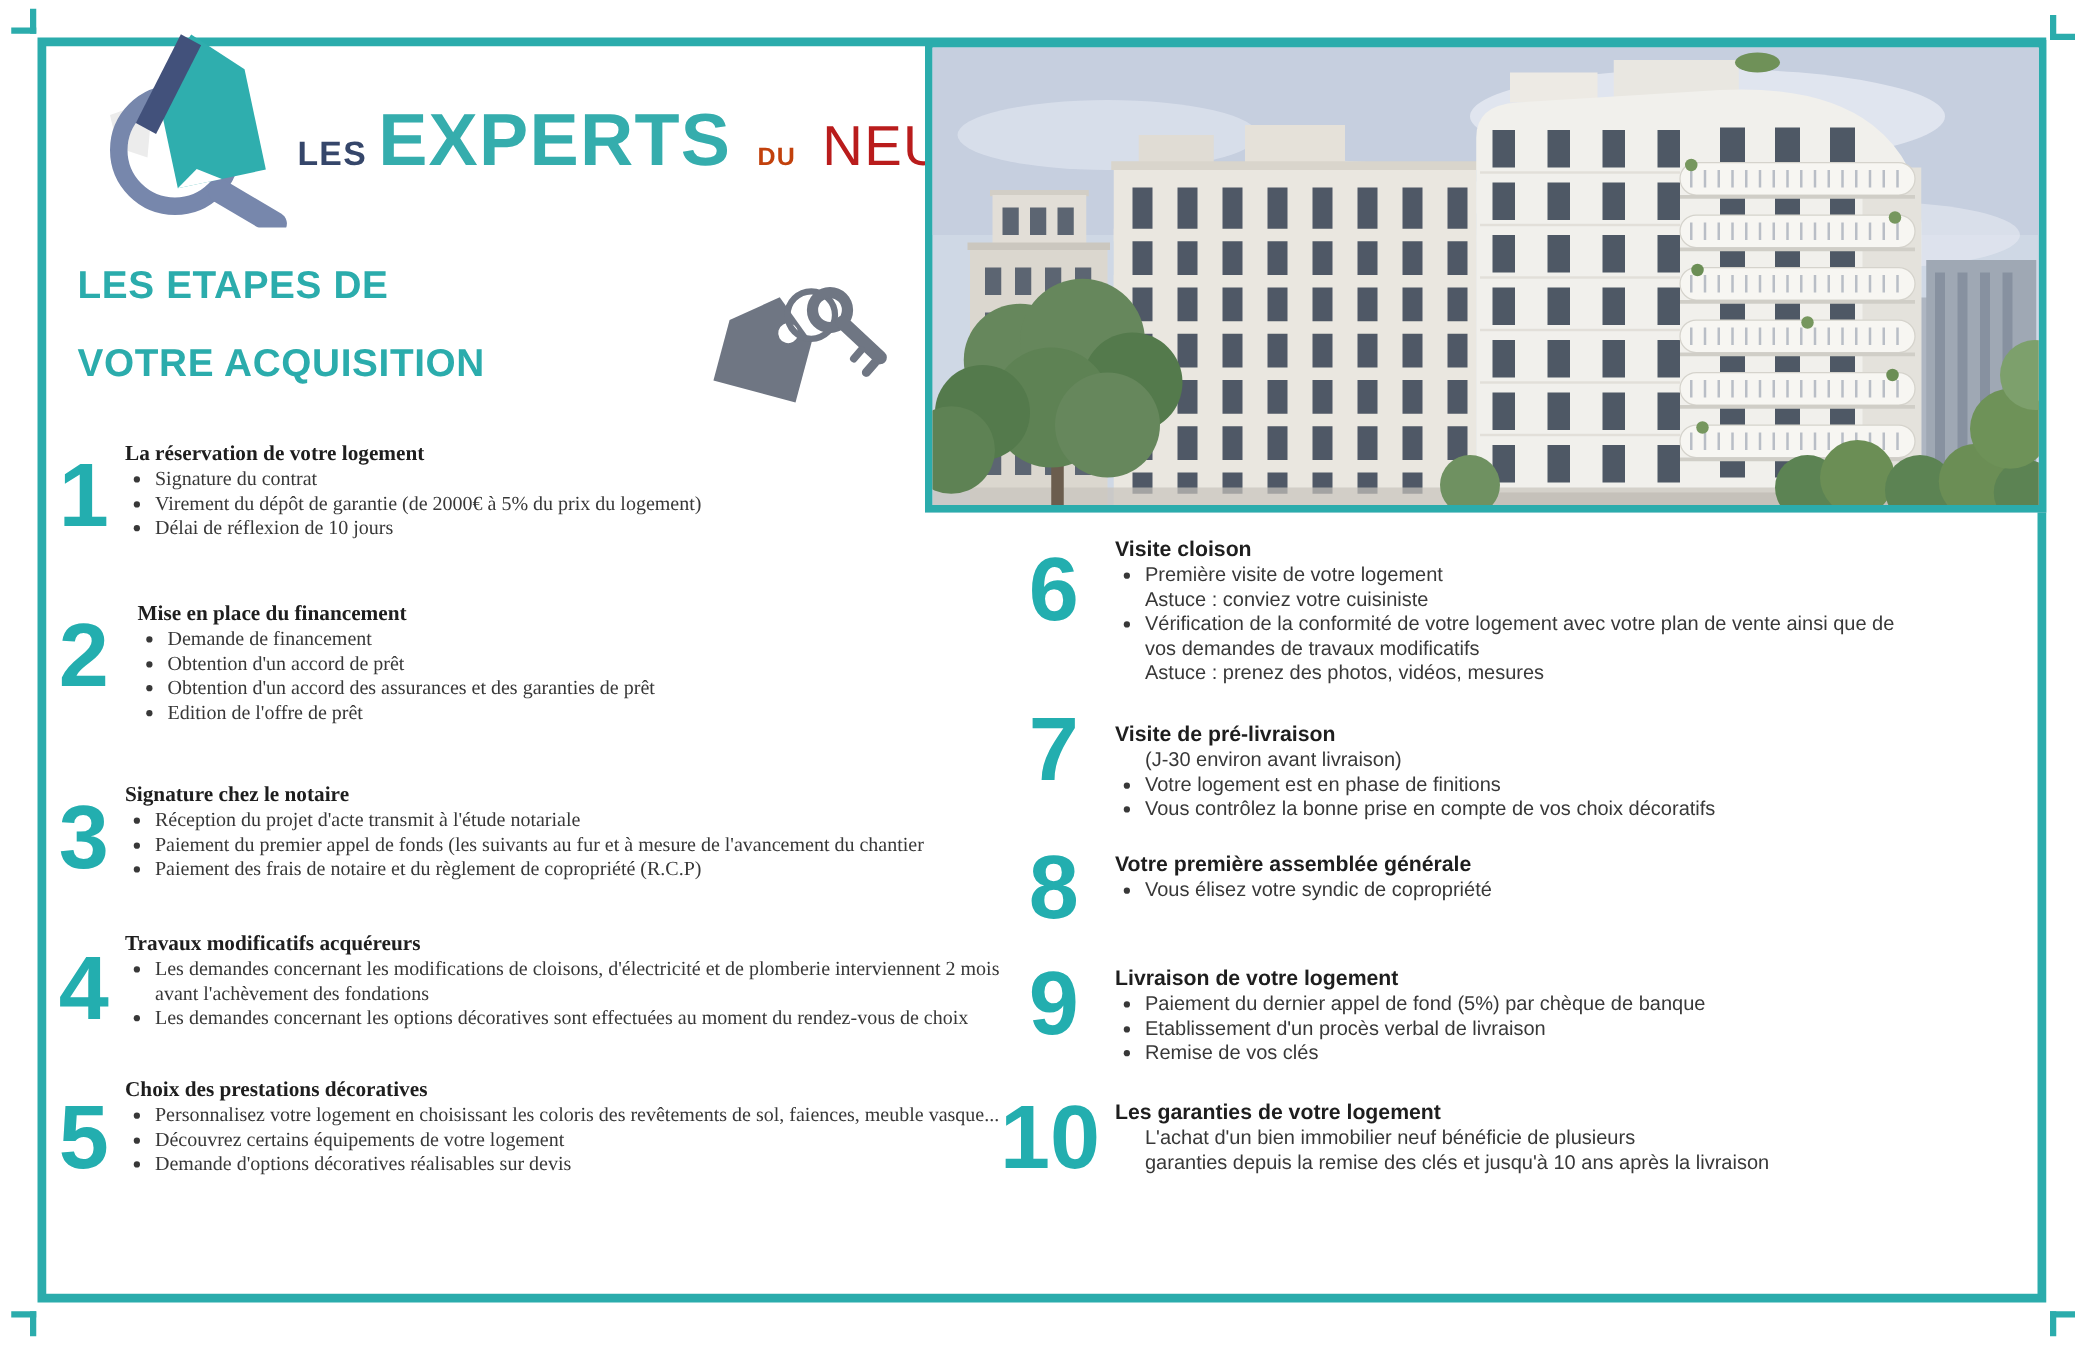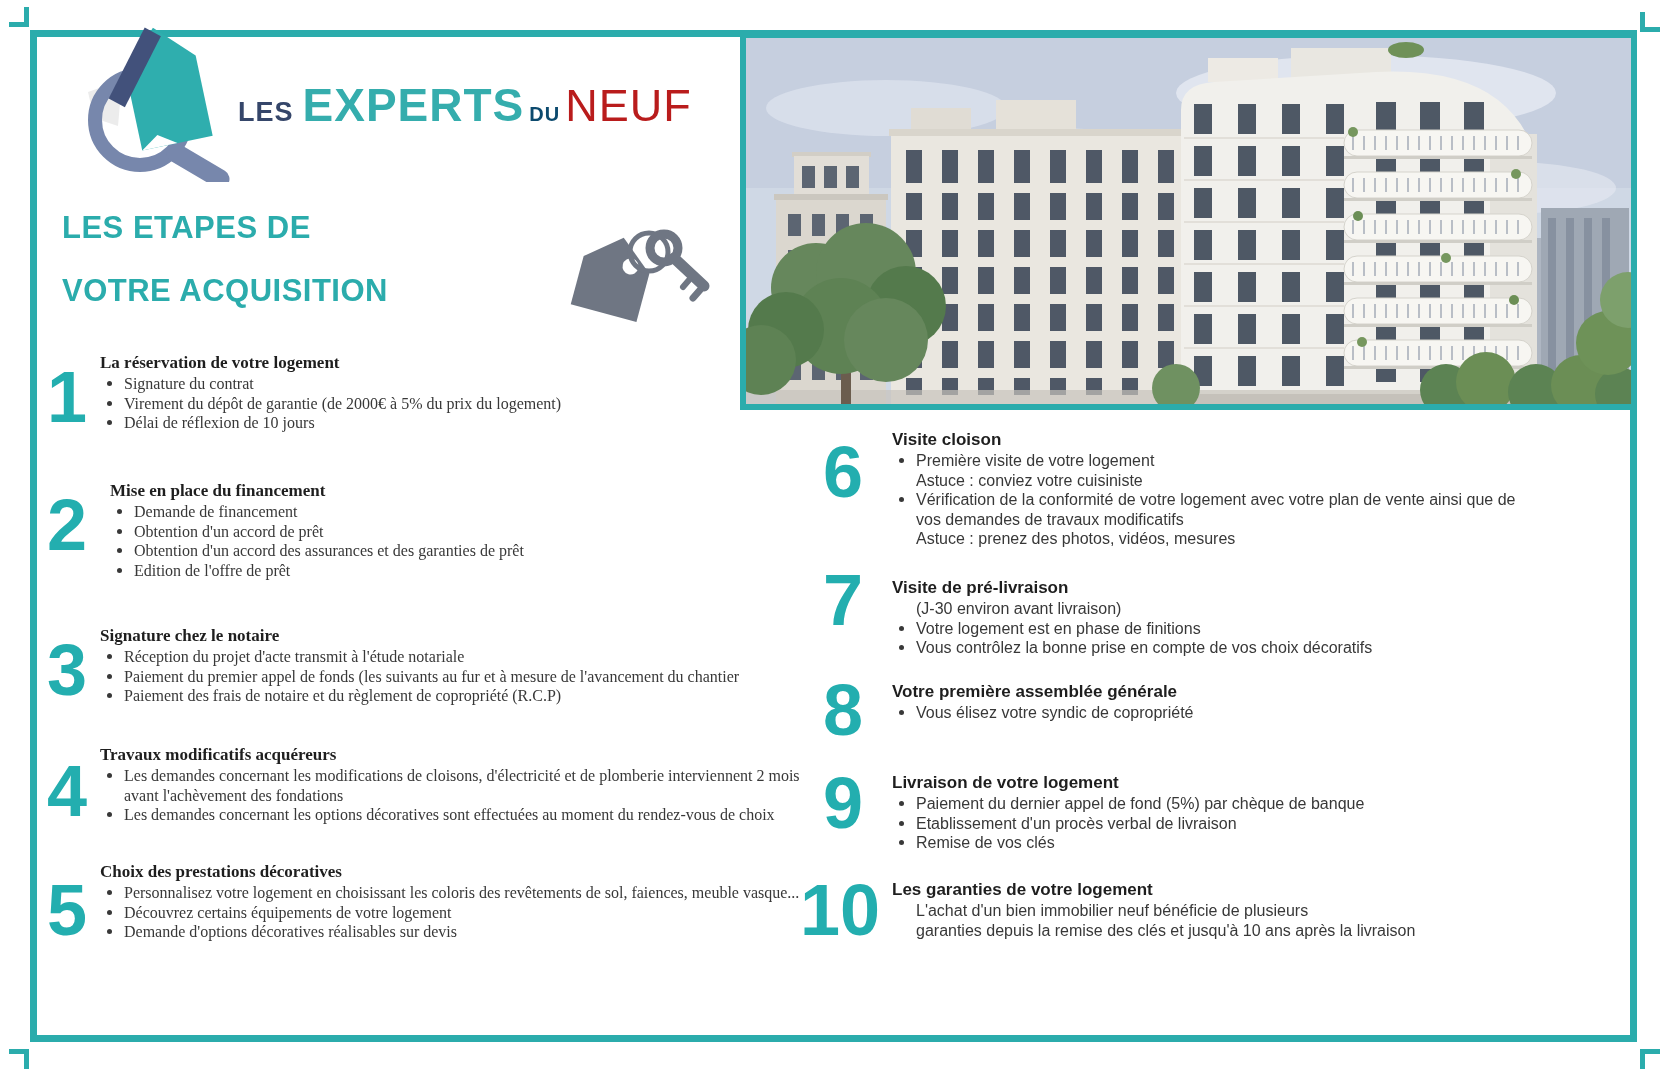--- a/index.html
+++ b/index.html
@@ -10,22 +10,22 @@
          border:7px solid #2BACAC;}
   .corner{position:absolute;width:15px;height:15px;}
   .c-tl{left:9px;top:7px;border-right:5px solid #2BACAC;border-bottom:5px solid #2BACAC;}
   .c-tr{right:9px;top:12px;border-left:5px solid #2BACAC;border-bottom:5px solid #2BACAC;}
   .c-bl{left:9px;bottom:11px;border-right:5px solid #2BACAC;border-top:5px solid #2BACAC;}
   .c-br{right:9px;bottom:11px;border-left:5px solid #2BACAC;border-top:5px solid #2BACAC;}
   
   .logo-art{position:absolute;left:48px;top:0px;}
   .logo-text{position:absolute;left:238px;top:78px;display:flex;align-items:baseline;white-space:nowrap;}
   .lt-les{font-size:27px;font-weight:700;color:#35466A;letter-spacing:1px;margin-right:9px;}
-  .lt-experts{font-size:46px;font-weight:700;color:#35ADAD;letter-spacing:1px;}
-  .lt-du{font-size:20px;font-weight:700;color:#0c4a6e;letter-spacing:1px;margin:0 5px;}
+  .lt-experts{font-size:59px;font-weight:700;color:#35ADAD;letter-spacing:1px;}
+  .lt-du{font-size:20px;font-weight:700;color:#c2410c;letter-spacing:1px;margin:0 21px;}
   .lt-neuf{font-size:45px;font-weight:400;color:#b91c1c;letter-spacing:1px;}
   
   .title{position:absolute;left:62px;top:196px;color:#2BACAC;font-weight:700;
          font-size:31px;line-height:63px;letter-spacing:0.5px;}
   .keys-art{position:absolute;left:552px;top:214px;}
   
   .photo{position:absolute;left:740px;top:32px;width:885px;height:366px;border:6px solid #2BACAC;background:#cfd8e5;}
   
   .step{position:absolute;}
   .step .num{position:absolute;left:0;top:10px;width:62px;text-align:center;

